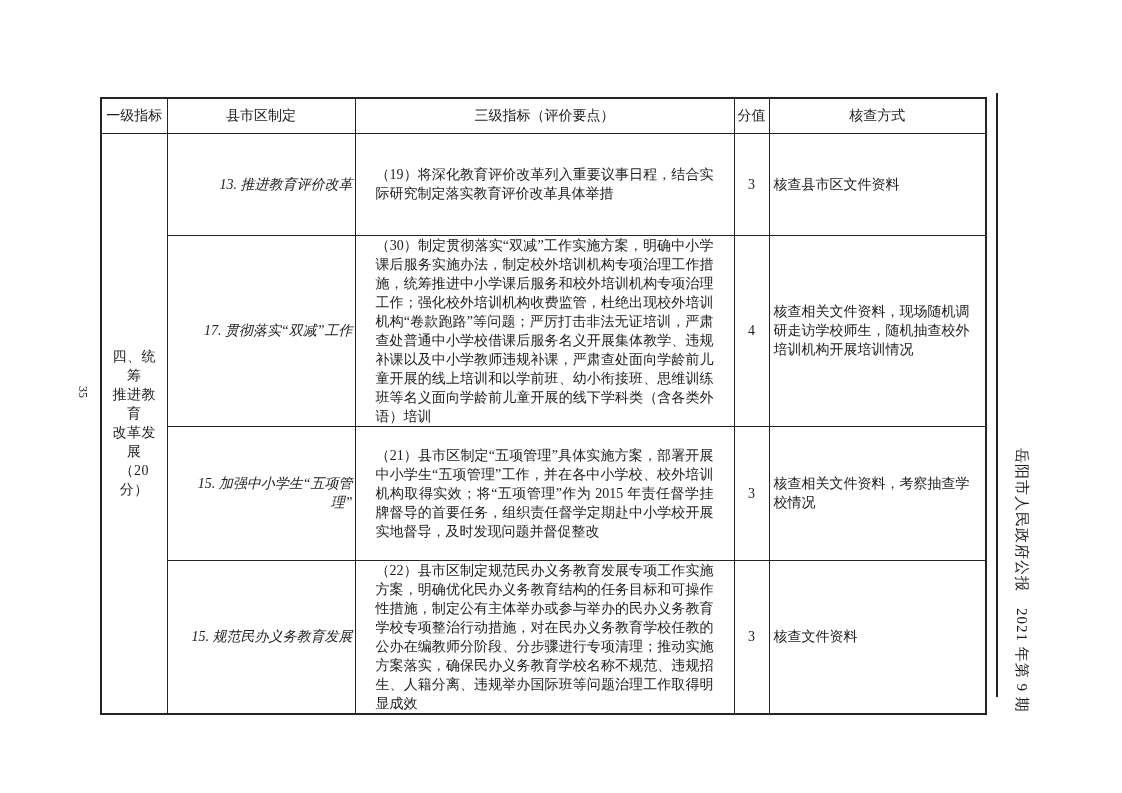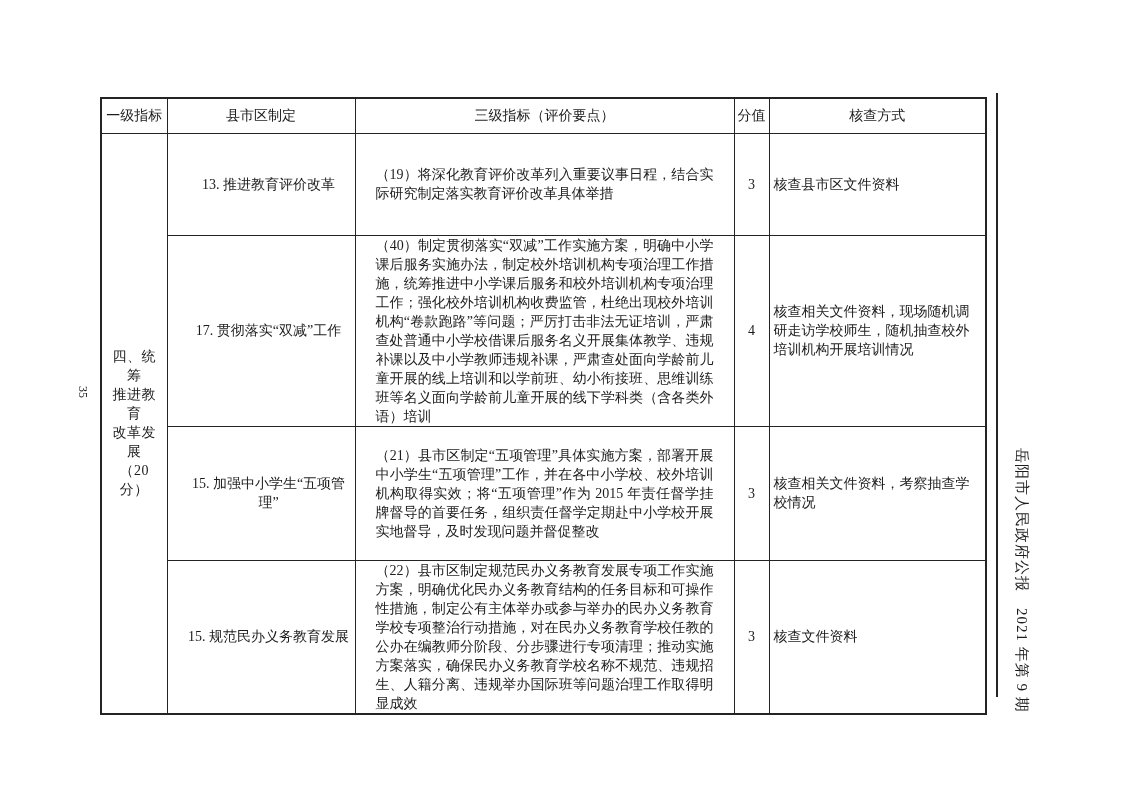--- a/index.html
+++ b/index.html
@@ -47,22 +47,23 @@
   tr.row-15       { height: 134px; }
   tr.row-16       { height: 152px; }
   th.h-cell { text-align: center; padding: 0 2px; }
   td.lvl1-cell {
     text-align: center;
     white-space: pre-line;
     padding: 0 10px;
     letter-spacing: 0.5px;
   }
   td.lvl2-cell {
-    text-align: center;
+    text-align: right;
     padding: 0 2px 0 17px;
+    font-style: italic;
   }
   td.lvl3-cell {
     text-align: justify;
     text-justify: inter-ideograph;
     padding: 0 20px;
   }
   td.score-cell { text-align: center; padding: 0; }
   td.method-cell {
     text-align: left;
     padding: 0 3px 0 4px;
@@ -127,21 +128,21 @@
 推进教育
 改革发展
 （20 分）</td>
           <td class="lvl2-cell">13. 推进教育评价改革</td>
           <td class="lvl3-cell">（19）将深化教育评价改革列入重要议事日程，结合实际研究制定落实教育评价改革具体举措</td>
           <td class="score-cell">3</td>
           <td class="method-cell">核查县市区文件资料</td>
         </tr>
         <tr class="row-14">
           <td class="lvl2-cell">17. 贯彻落实“双减”工作</td>
-          <td class="lvl3-cell">（40）制定贯彻落实“双减”工作实施方案，明确中小学课后服务实施办法，制定校外培训机构专项治理工作措施，统筹推进中小学课后服务和校外培训机构专项治理工作；强化校外培训机构收费监管，杜绝出现校外培训机构“卷款跑路”等问题；严厉打击非法无证培训，严肃查处普通中小学校借课后服务名义开展集体教学、违规补课以及中小学教师违规补课，严肃查处面向学龄前儿童开展的线上培训和以学前班、幼小衔接班、思维训练班等名义面向学龄前儿童开展的线下学科类（含各类外语）培训</td>
+          <td class="lvl3-cell">（30）制定贯彻落实“双减”工作实施方案，明确中小学课后服务实施办法，制定校外培训机构专项治理工作措施，统筹推进中小学课后服务和校外培训机构专项治理工作；强化校外培训机构收费监管，杜绝出现校外培训机构“卷款跑路”等问题；严厉打击非法无证培训，严肃查处普通中小学校借课后服务名义开展集体教学、违规补课以及中小学教师违规补课，严肃查处面向学龄前儿童开展的线上培训和以学前班、幼小衔接班、思维训练班等名义面向学龄前儿童开展的线下学科类（含各类外语）培训</td>
           <td class="score-cell">4</td>
           <td class="method-cell">核查相关文件资料，现场随机调研走访学校师生，随机抽查校外培训机构开展培训情况</td>
         </tr>
         <tr class="row-15">
           <td class="lvl2-cell">15. 加强中小学生“五项管理”</td>
           <td class="lvl3-cell">（21）县市区制定“五项管理”具体实施方案，部署开展中小学生“五项管理”工作，并在各中小学校、校外培训机构取得实效；将“五项管理”作为 2015 年责任督学挂牌督导的首要任务，组织责任督学定期赴中小学校开展实地督导，及时发现问题并督促整改</td>
           <td class="score-cell">3</td>
           <td class="method-cell">核查相关文件资料，考察抽查学校情况</td>
         </tr>
         <tr class="row-16">

